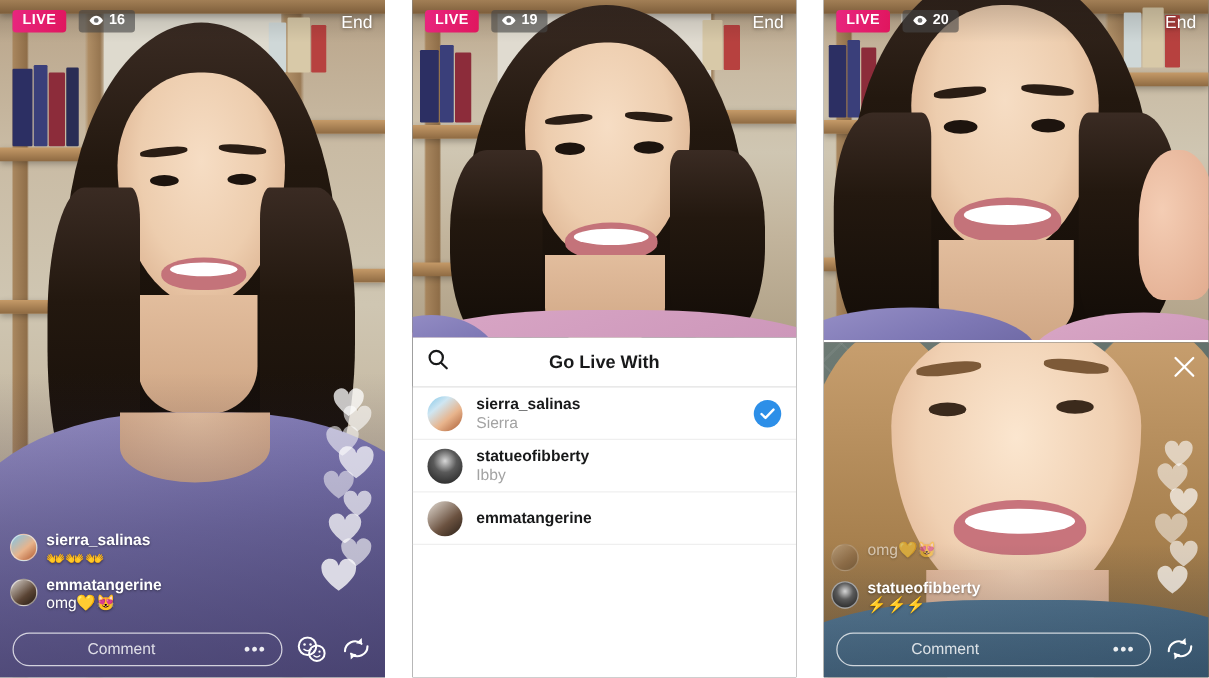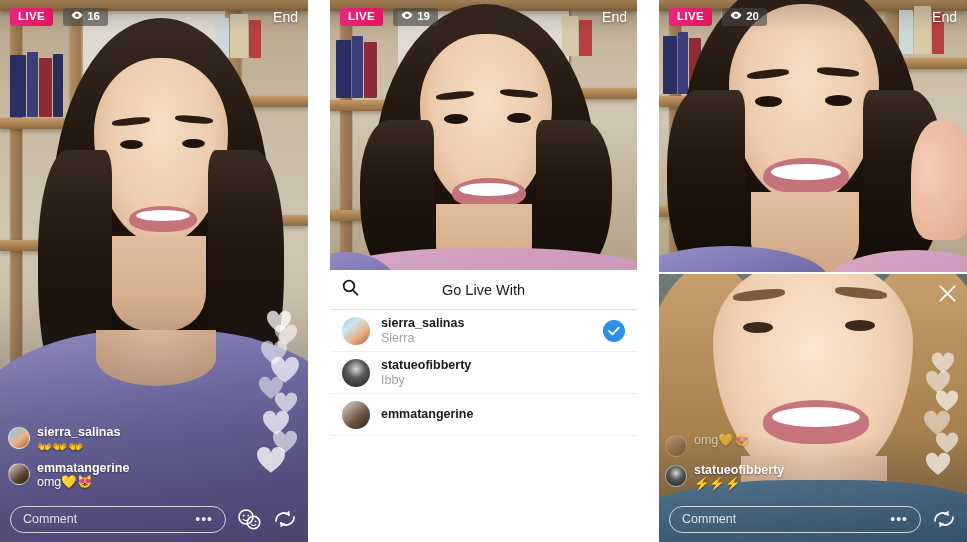--- a/index.html
+++ b/index.html
@@ -61,21 +61,21 @@
   
   .topbar { position:absolute; top:0; left:0; right:0; height:34px; display:flex;
             align-items:center; padding:0 10px; z-index:30;
             background:linear-gradient(180deg, rgba(0,0,0,.18), rgba(0,0,0,0)); }
   .live-badge {
     background:linear-gradient(100deg,#e8267f 0%,#e0165e 100%);
     color:#fff; font-size:11.5px; font-weight:bold; letter-spacing:.4px;
     padding:3px 8px 4px; border-radius:3px; line-height:1;
   }
   .viewers {
-    display:flex; align-items:flex-start; gap:4px; margin-left:10px;
+    display:flex; align-items:center; gap:4px; margin-left:10px;
     background:rgba(70,70,70,.62); color:#fff; border-radius:3px;
     padding:3px 8px 4px; font-size:11.5px; font-weight:bold; line-height:1;
   }
   .viewers svg { display:block; }
   .end-btn { margin-left:auto; color:#fff; font-size:14px; text-shadow:0 1px 3px rgba(0,0,0,.45); }
 
   
   .hearts { position:absolute; right:8px; bottom:52px; width:48px; height:180px; z-index:25; pointer-events:none; }
   .hearts svg { position:absolute; }
 
@@ -86,31 +86,31 @@
             border:1px solid rgba(255,255,255,.5); overflow:hidden; position:relative; }
   .cmt-txt { line-height:1.18; }
   .cmt-name { color:#fff; font-size:12.5px; font-weight:bold; text-shadow:0 1px 2px rgba(0,0,0,.45); }
   .cmt-body { color:#fff; font-size:12.5px; text-shadow:0 1px 2px rgba(0,0,0,.45); }
 
   
   .bottombar { position:absolute; left:0; right:0; bottom:0; height:46px; z-index:28;
                display:flex; align-items:center; padding:0 10px; gap:10px; }
   .comment-box { flex:1 1 auto; height:27px; border:1px solid rgba(255,255,255,.75);
                  border-radius:14px; display:flex; align-items:center; padding:0 12px; }
-  .comment-ph { color:rgba(255,255,255,.82); font-size:12.5px; flex:1 1 auto; }
+  .comment-ph { color:rgba(255,255,255,.82); font-size:12.5px; flex:1 1 auto;margin-left:47px; }
   .dots { color:rgba(255,255,255,.9); font-size:14px; letter-spacing:1px; }
   .icon-btn { width:26px; height:26px; flex:0 0 26px; display:flex; align-items:center; justify-content:center; }
 
   
   .sheet { position:absolute; left:0; right:0; bottom:0; top:270px; background:#fff; z-index:40;
            display:flex; flex-direction:column; }
   .sheet-head { height:40px; border-bottom:1px solid #e2e2e2; display:flex; align-items:center;
                 padding:0 12px; position:relative; flex:0 0 40px; }
   .sheet-title { position:absolute; left:0; right:0; text-align:center; font-size:14.5px;
-                 font-weight:normal; color:#18191a; pointer-events:none; }
+                 font-weight:bold; color:#18191a; pointer-events:none; }
   .sheet-sub { height:37px; flex:0 0 37px; display:flex; align-items:center; justify-content:center;
                background:#fafafa; border-bottom:1px solid #e9e9e9; color:#9b9b9b; font-size:12.5px; }
   .sheet-list { flex:1 1 auto; overflow:hidden; background:#fff; }
   .urow { display:flex; align-items:center; gap:11px; padding:7px 12px; height:42px;
           border-bottom:1px solid #efefef; position:relative; }
   .urow-av { width:28px; height:28px; border-radius:50%; flex:0 0 28px; overflow:hidden; position:relative; }
   .urow-txt { flex:1 1 auto; line-height:1.2; }
   .urow-user { font-size:12.5px; font-weight:bold; color:#18191a; }
   .urow-name { font-size:12.5px; color:#a3a3a3; }
   .check { width:22px; height:22px; border-radius:50%; background:#2d8fe8;

